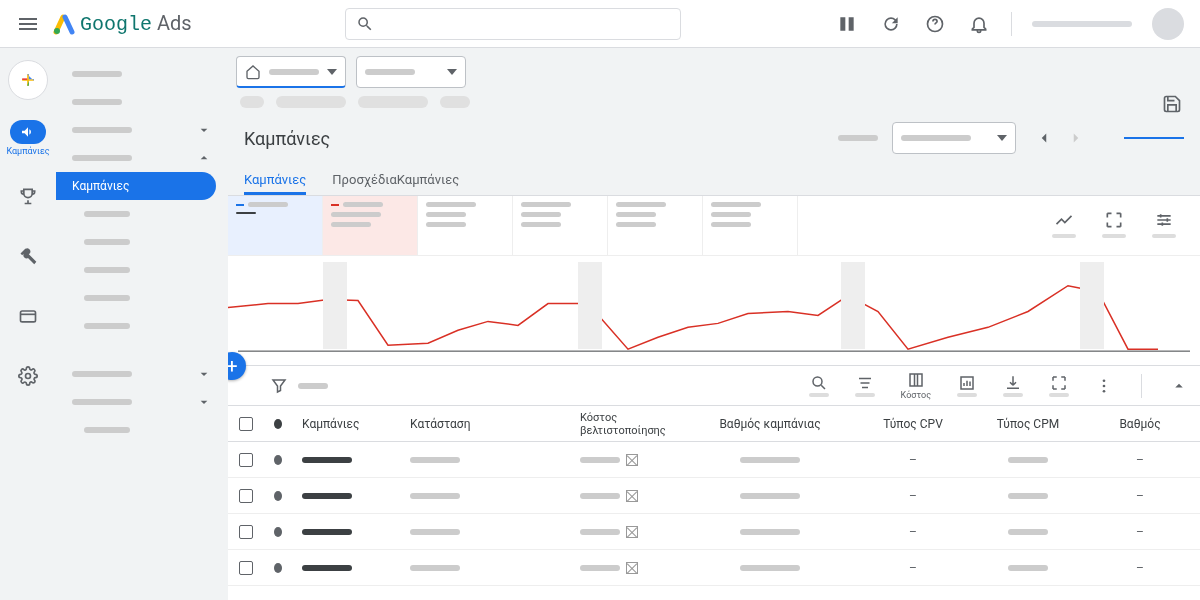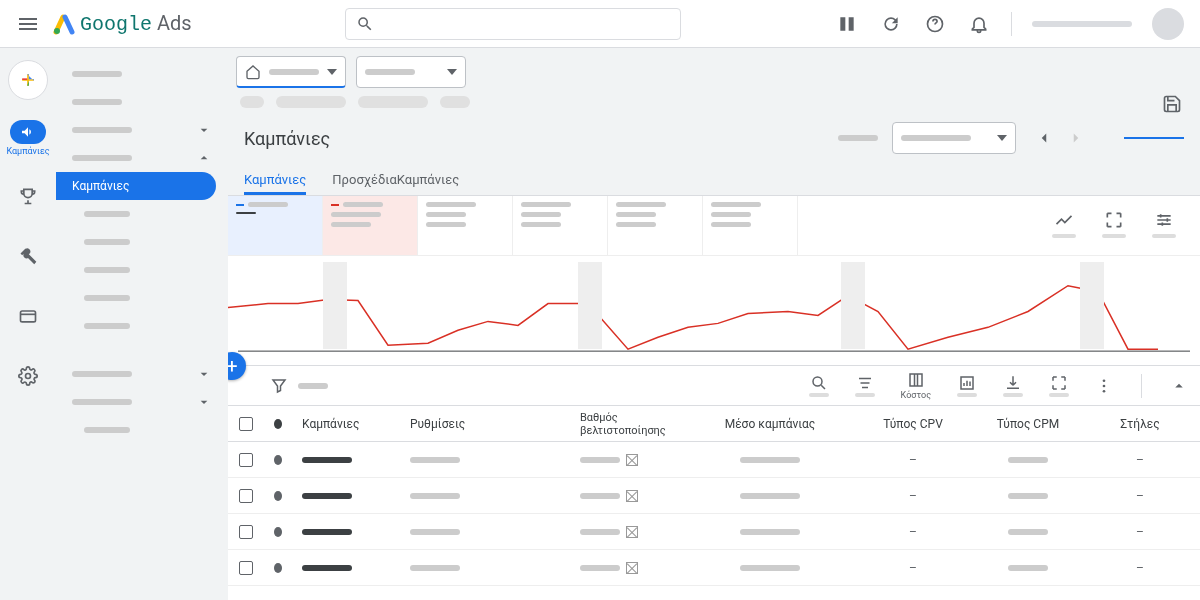--- a/index.html
+++ b/index.html
@@ -458,26 +458,26 @@
 
     <div class="tbl">
       <div class="tbl-head">
         <div class="col c-chk">
             <div class="chk"></div>
           </div>
         <div class="col c-dot">
             <div class="status-dot" style="background:#3c4043"></div>
           </div>
         <div class="col c-name">Καμπάνιες</div>
-        <div class="col c-status">Ρυθμίσεις</div>
-        <div class="col c-score">Βαθμός βελτιστοποίησης</div>
-        <div class="col c-type">Μέσο καμπάνιας</div>
+        <div class="col c-status">Κατάσταση</div>
+        <div class="col c-score">Κόστος βελτιστοποίησης</div>
+        <div class="col c-type">Βαθμός καμπάνιας</div>
         <div class="col c-cpv">Τύπος CPV</div>
         <div class="col c-cpm">Τύπος CPM</div>
-        <div class="col c-cost">Στήλες</div>
+        <div class="col c-cost">Βαθμός</div>
       </div>
       <div id="tbody">
           <div class="tbl-row">
             <div class="col c-chk">
               <div class="chk"></div>
             </div>
             <div class="col c-dot">
               <div class="status-dot"></div>
             </div>
             <div class="col c-name">

